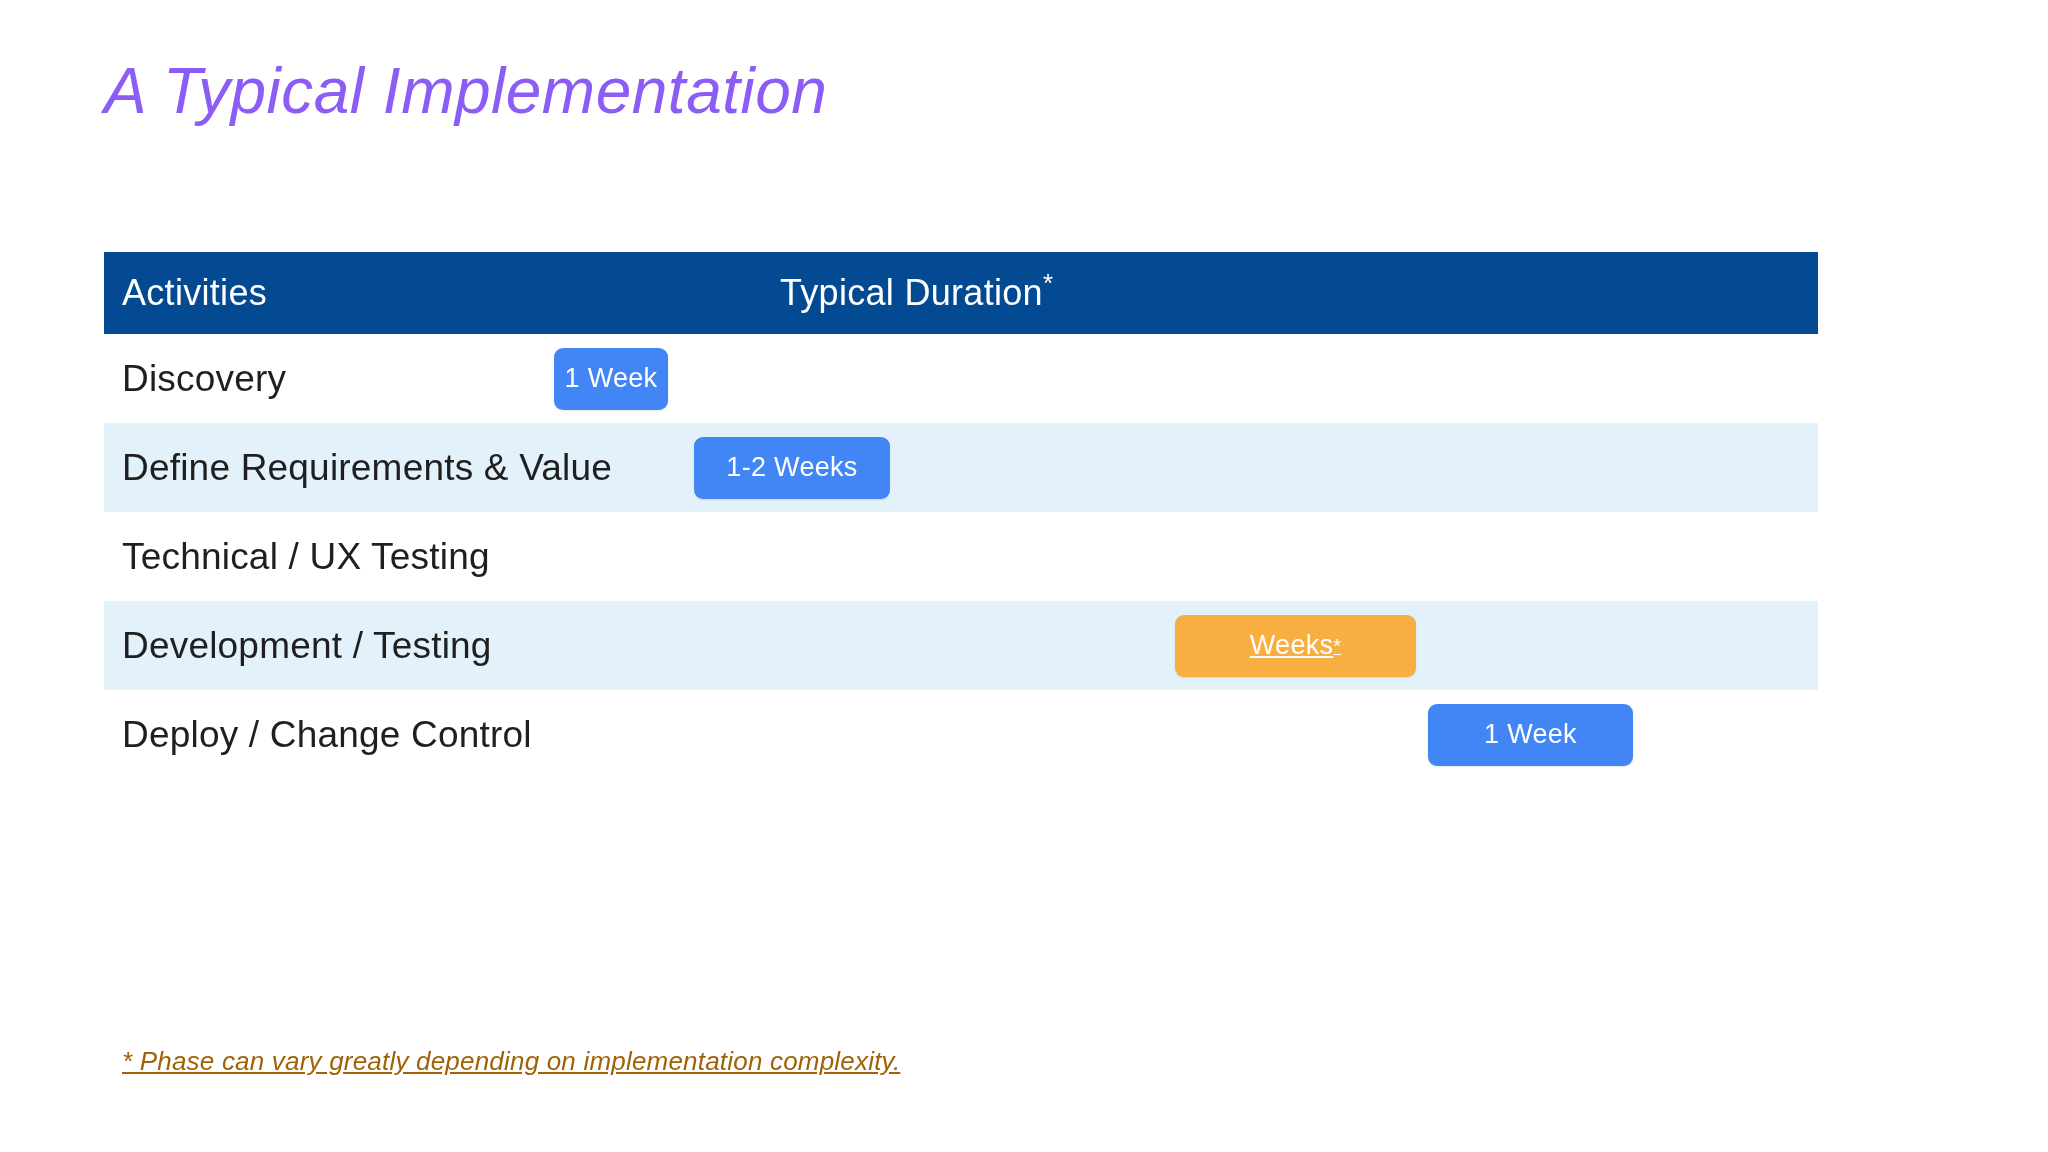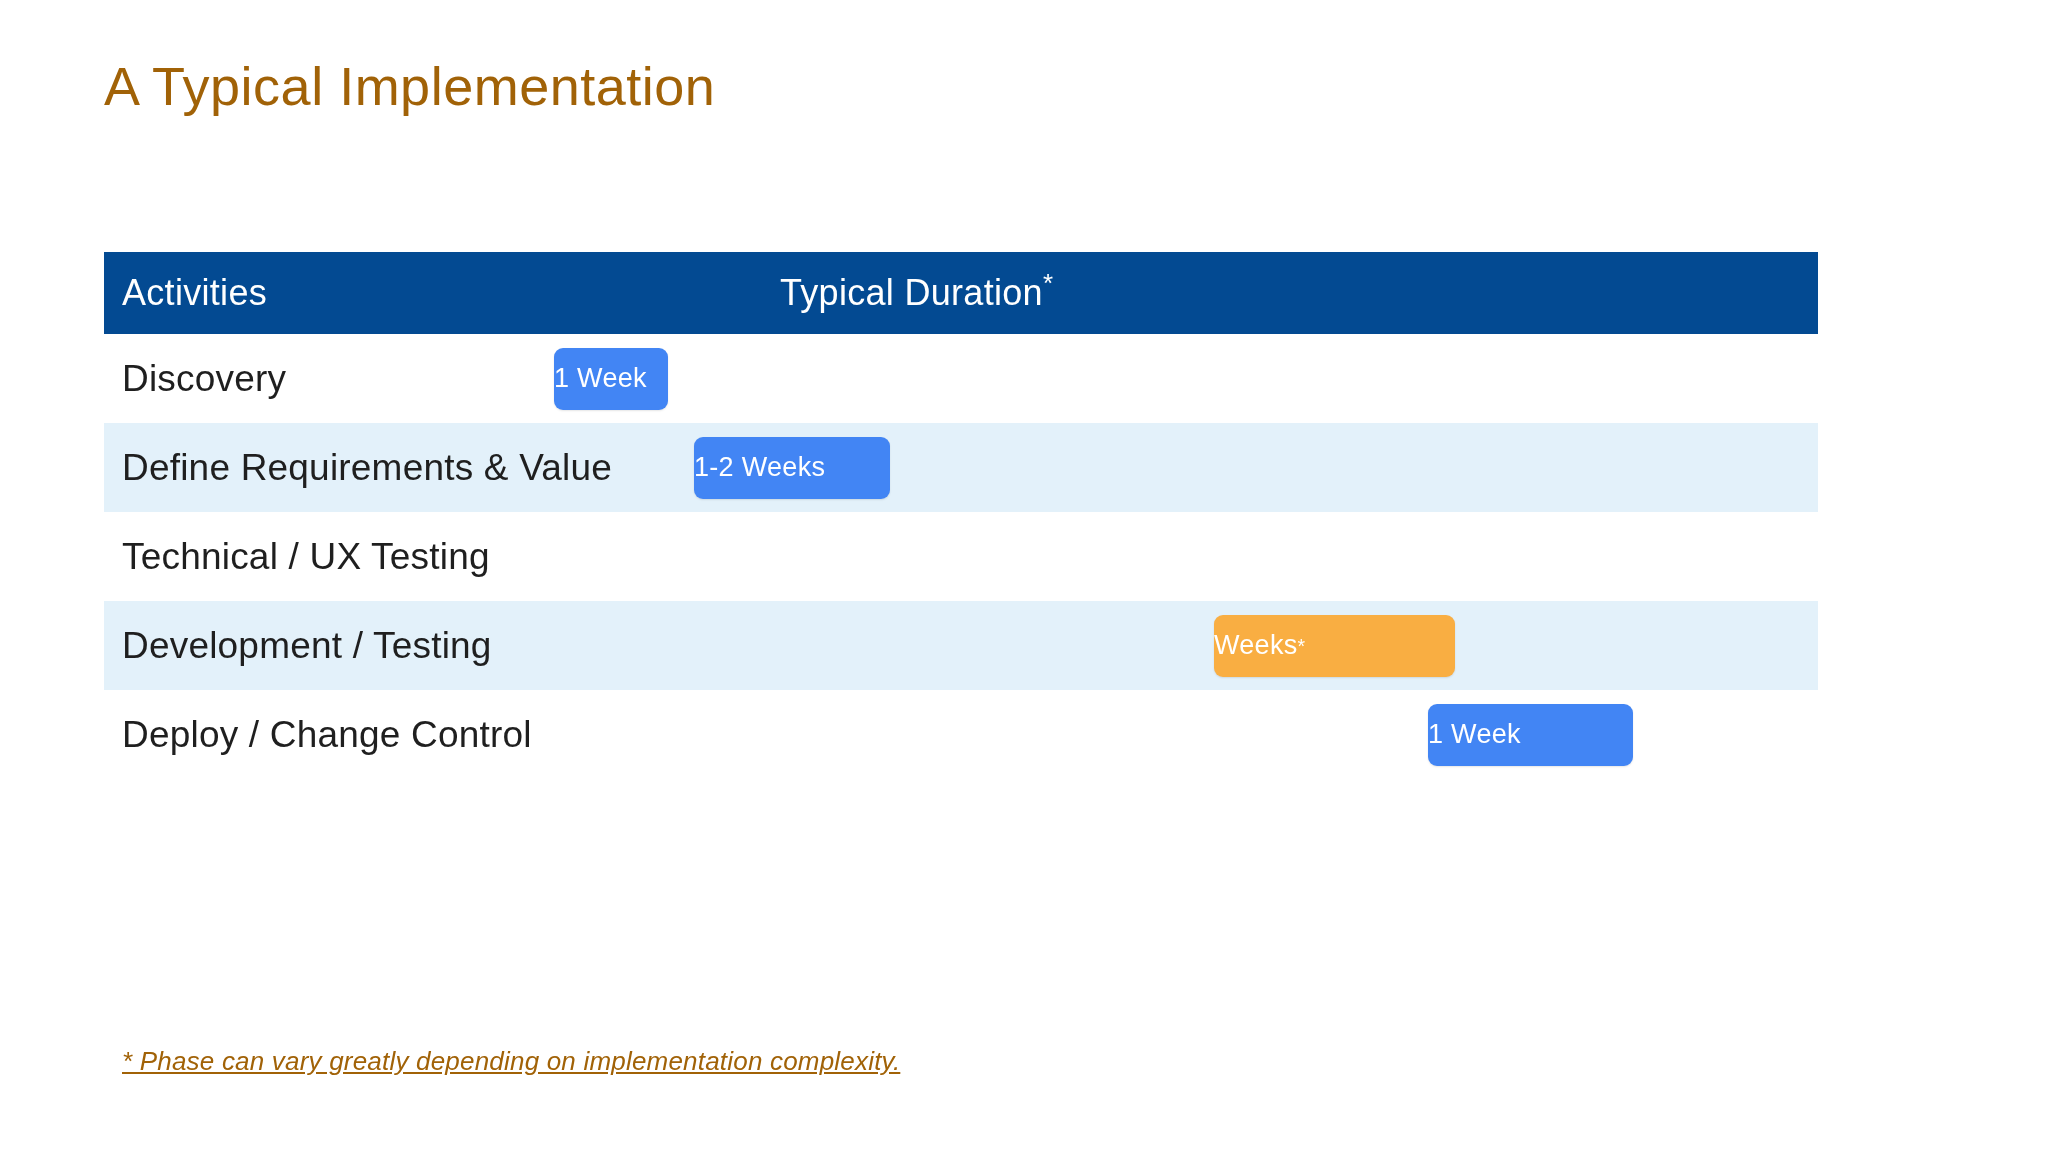--- a/index.html
+++ b/index.html
@@ -19,26 +19,27 @@
     position: absolute;
     inset: 0;
     background: #ffffff;
   }
 
   
   .slide-title {
     position: absolute;
     left: 104px;
     top: 58px;
-    font-size: 54px;
+    font-size: 64px;
     font-weight: 300;
-    color: #a16207;
+    color: #8b5cf6;
     letter-spacing: 0.5px;
     line-height: 1.05;
     white-space: nowrap;
+    font-style: italic;
   }
 
   
   .table {
     position: absolute;
     left: 104px;
     top: 252px;
     width: 1714px;
   }
 
@@ -89,20 +90,21 @@
 
   
   .bar {
     position: absolute;
     top: 50%;
     transform: translateY(-50%);
     height: 62px;
     border-radius: 9px;
     display: flex;
     align-items: center;
+    justify-content: center;
     color: #ffffff;
     font-size: 27px;
     font-weight: 300;
     letter-spacing: 0.3px;
     white-space: nowrap;
     box-shadow: 0 1px 2px rgba(0,0,0,0.10);
     z-index: 2;
   }
   .bar.blue   { background: #4285F4; }
   .bar.orange { background: #F9AE42; }
@@ -152,21 +154,21 @@
           <span class="sup"></span>
       </div>
     </div>
 
     <div class="row">
       <div class="row-label">Technical / UX Testing</div>
     </div>
 
     <div class="row banded" style="background: rgb(227, 241, 250);">
       <div class="row-label">Development / Testing</div>
-      <div class="bar orange" style="left: 1110px; width: 241px; background: rgb(249, 174, 66);">
+      <div class="bar orange" style="left: 1071px; width: 241px; background: rgb(249, 174, 66); text-decoration: underline;">
         <span>Weeks</span>
           <span class="sup">*</span>
       </div>
     </div>
 
     <div class="row">
       <div class="row-label">Deploy / Change Control</div>
       <div class="bar blue" style="left: 1324px; width: 205px; background: rgb(66, 133, 244);">
         <span>1 Week</span>
           <span class="sup"></span>

